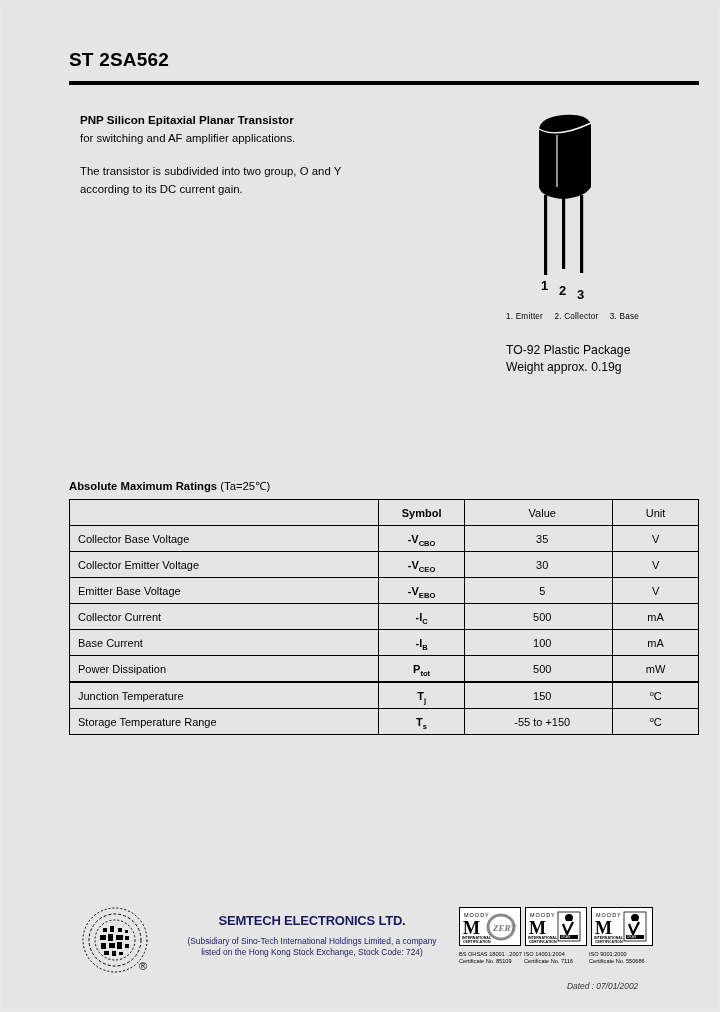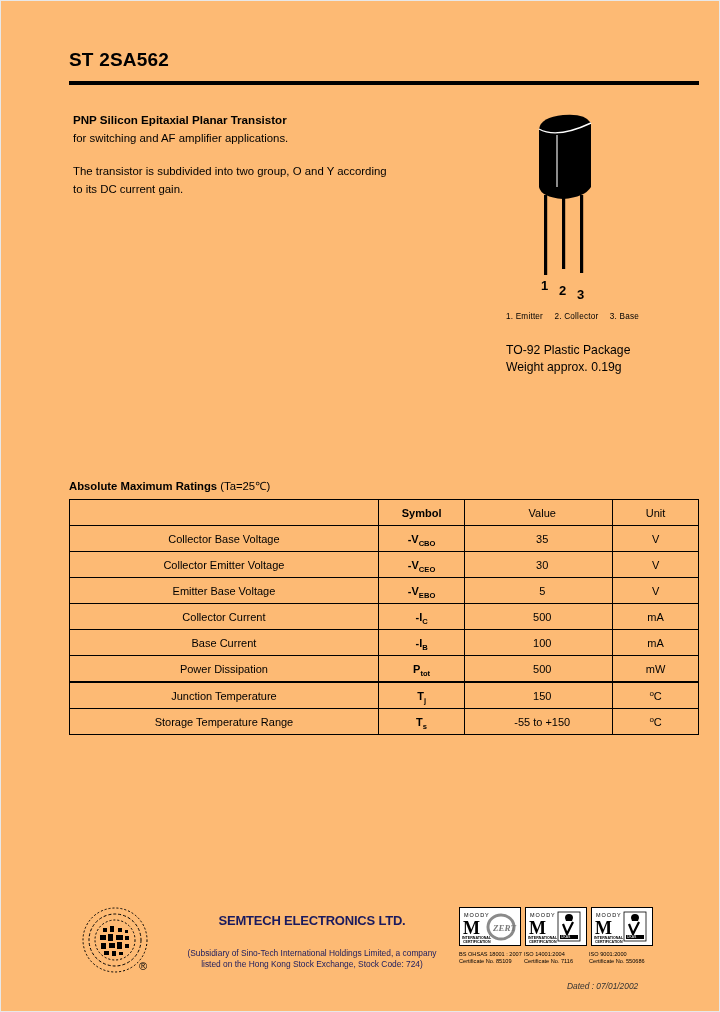--- a/index.html
+++ b/index.html
@@ -8,21 +8,21 @@
     background: #ffffff;
   }
   body {
     font-family: "Liberation Sans", sans-serif;
     color: #000000;
   }
   #page {
     position: relative;
     width: 720px;
     height: 1012px;
-    background: #fdba74;
+    background: #e5e5e5;
     border: 1px solid #e8e8e8;
     box-sizing: border-box;
     overflow: hidden;
   }
 
   
   .part-title {
     position: absolute;
     left: 68px;
     top: 48px;
@@ -46,21 +46,21 @@
     top: 110px;
     width: 318px;
     font-size: 11.4px;
     line-height: 17.5px;
   }
   .desc .lead {
     font-weight: bold;
     font-size: 11.6px;
   }
   .desc p {
-    margin: 0 0 16px 4px;
+    margin: 0 0 16px 11px;
   }
   .desc p.justify {
     text-align: justify;
   }
 
   
   .package-art {
     position: absolute;
     left: 494px;
     top: 108px;
@@ -102,21 +102,21 @@
     border-collapse: collapse;
     font-size: 11px;
   }
   table.ratings td, table.ratings th {
     border: 1px solid #000;
     height: 25px;
     padding: 0 8px;
     font-weight: normal;
     vertical-align: middle;
   }
-  table.ratings .c-param { width: 335px; text-align: center; }
+  table.ratings .c-param { width: 335px; text-align: left; }
   table.ratings .c-symbol { width: 75px; text-align: center; font-weight: bold; }
   table.ratings .c-value { width: 142px; text-align: center; padding-left: 15px; }
   table.ratings .c-unit  { width: 78px;  text-align: center; }
   table.ratings thead td { text-align: center; }
   table.ratings tr.thick-top td { border-top: 2px solid #000; }
   sub { font-size: 7.6px; vertical-align: baseline; position: relative; top: 3px; }
   sup.deg { font-size: 8px; vertical-align: baseline; position: relative; top: -4px; }
 
   
   .footer-logo {
@@ -136,21 +136,21 @@
   }
   .company .name {
     font-size: 13px;
     font-weight: bold;
     letter-spacing: -0.2px;
     white-space: nowrap;
   }
   .company .sub {
     font-size: 8.4px;
     line-height: 11px;
-    margin-top: 20px;
+    margin-top: 8px;
   }
   .cert-row {
     position: absolute;
     left: 458px;
     top: 906px;
     display: flex;
     gap: 4px;
   }
   .cert {
     width: 60px;

